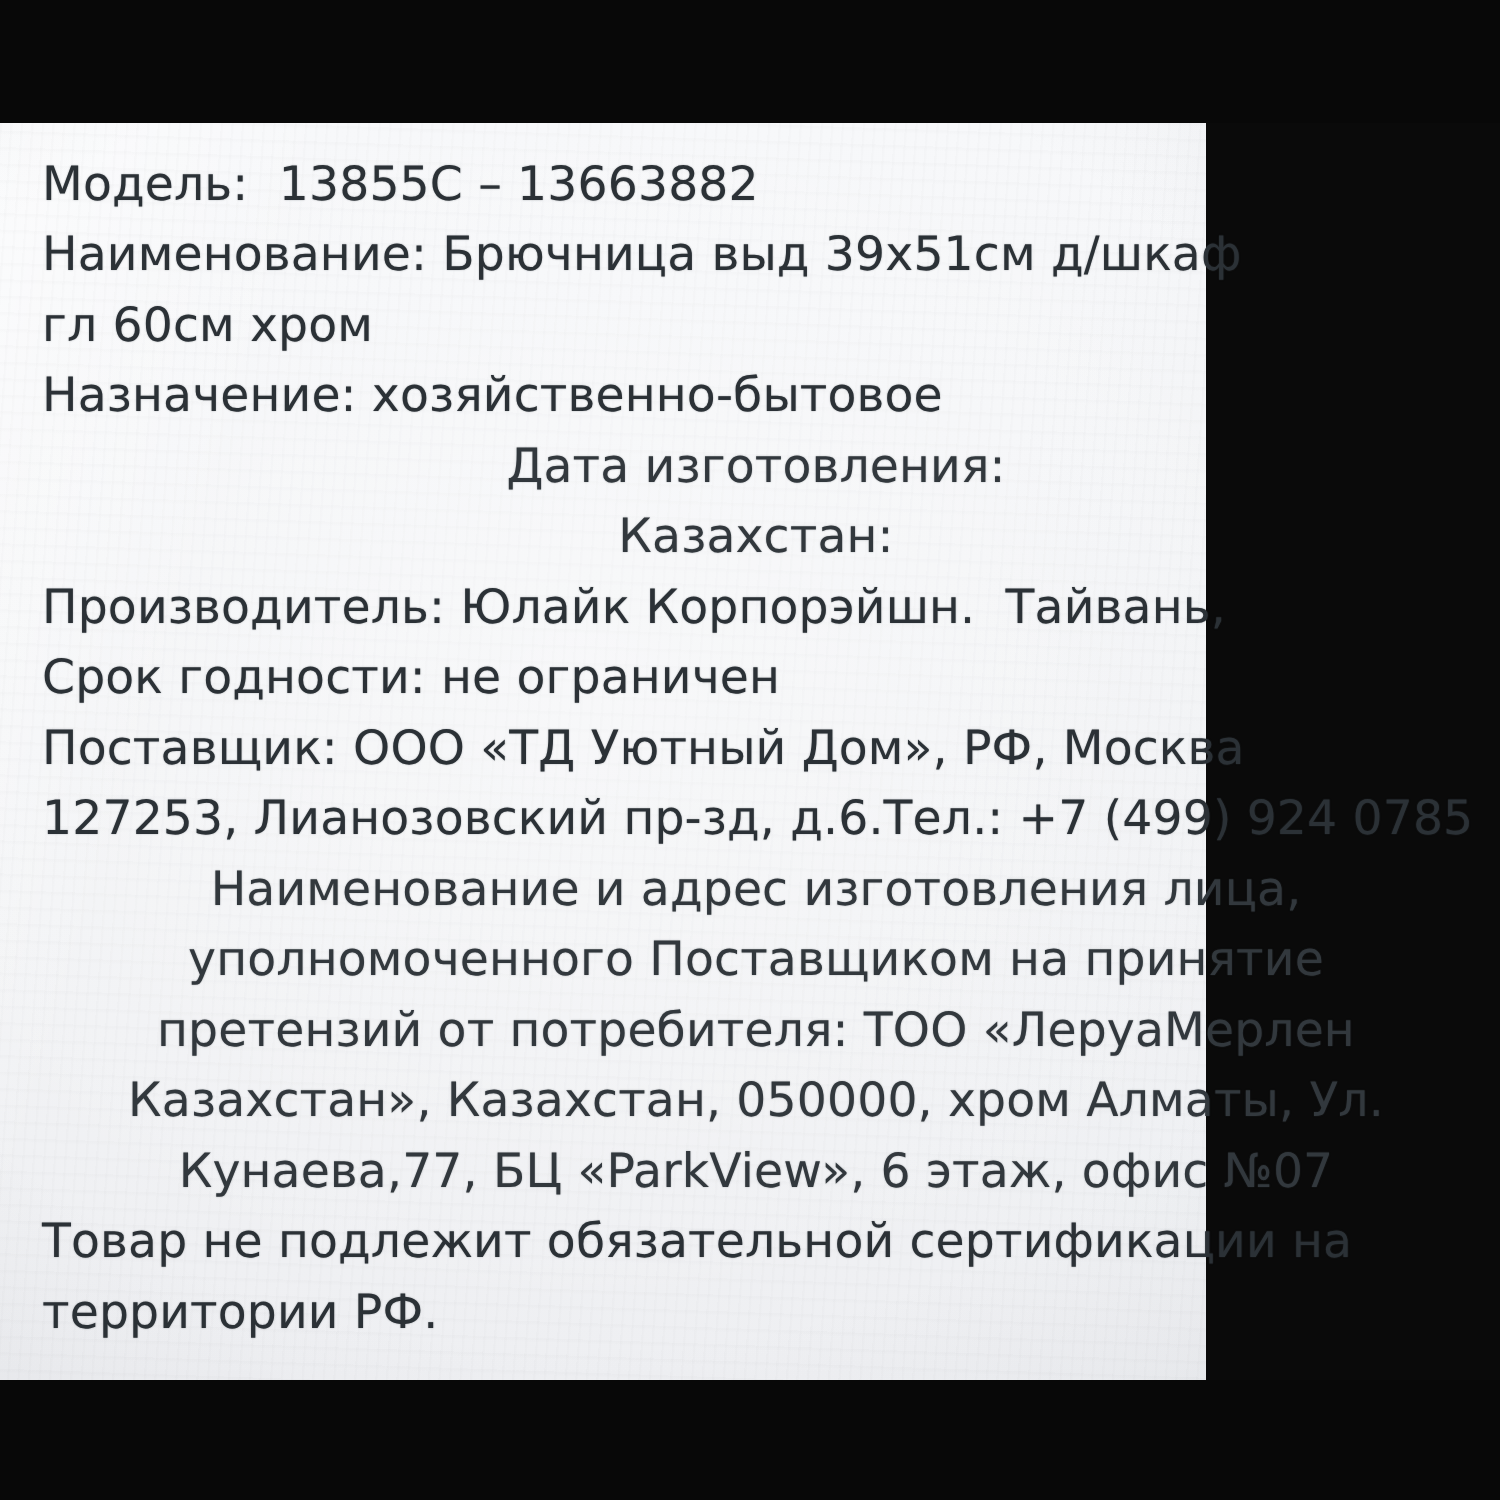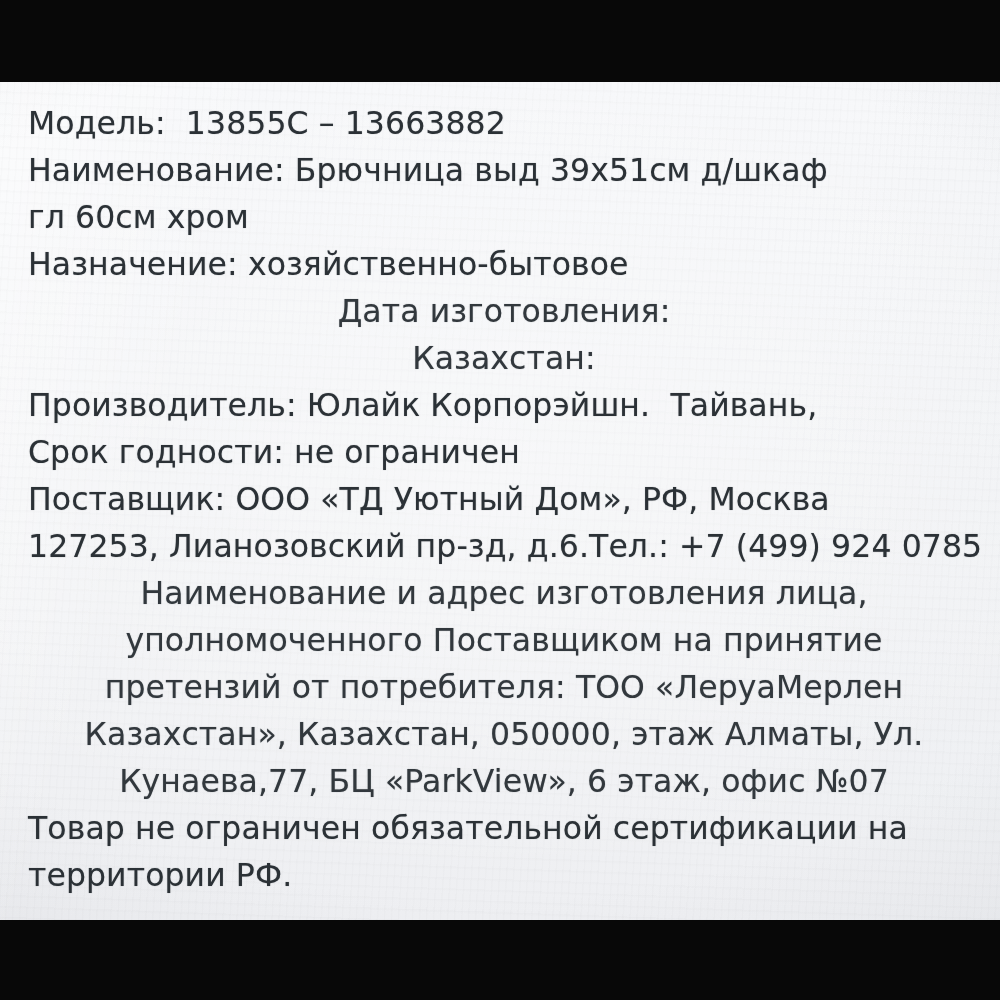--- a/index.html
+++ b/index.html
@@ -30,21 +30,21 @@
   .bar-bottom {
     position: absolute;
     left: 0; bottom: 0;
     width: 1000px; height: 80px;
     background: #080808;
   }
   .label-face {
     position: absolute;
     left: 0;
     top: 82px;
-    width: 1000px;
+    width: 804px;
     height: 838px;
     background:
       linear-gradient(107deg, rgba(255,255,255,0.55) 0%, rgba(245,246,248,0.0) 22%, rgba(250,251,252,0.0) 70%, rgba(238,240,243,0.5) 100%),
       linear-gradient(180deg, #f7f8fa 0%, #f4f5f7 35%, #f2f3f5 62%, #eeeff2 100%);
   }
   
   .texture {
     position: absolute;
     left: 0; top: 0; right: 0; bottom: 0;
     background-image:
@@ -98,21 +98,21 @@
       <div class="line">Назначение: хозяйственно-бытовое</div>
       <div class="line soft">Дата изготовления:</div>
       <div class="line soft">Казахстан:</div>
       <div class="line">Производитель: Юлайк Корпорэйшн.  Тайвань,</div>
       <div class="line">Срок годности: не ограничен</div>
       <div class="line">Поставщик: ООО «ТД Уютный Дом», РФ, Москва</div>
       <div class="line indent">127253, Лианозовский пр-зд, д.6.Тел.: +7 (499) 924 0785</div>
       <div class="line soft">Наименование и адрес изготовления лица,</div>
       <div class="line soft">уполномоченного Поставщиком на принятие</div>
       <div class="line soft">претензий от потребителя: ТОО «ЛеруаМерлен</div>
-      <div class="line soft">Казахстан», Казахстан, 050000, этаж Алматы, Ул.</div>
+      <div class="line soft">Казахстан», Казахстан, 050000, хром Алматы, Ул.</div>
       <div class="line soft">Кунаева,77, БЦ «ParkView», 6 этаж, офис №07</div>
-      <div class="line">Товар не ограничен обязательной сертификации на</div>
+      <div class="line">Товар не подлежит обязательной сертификации на</div>
       <div class="line">территории РФ.</div>
     </div>
   </div>
 
   <div class="bar-bottom"></div>
 </div>
 
 </body></html>

